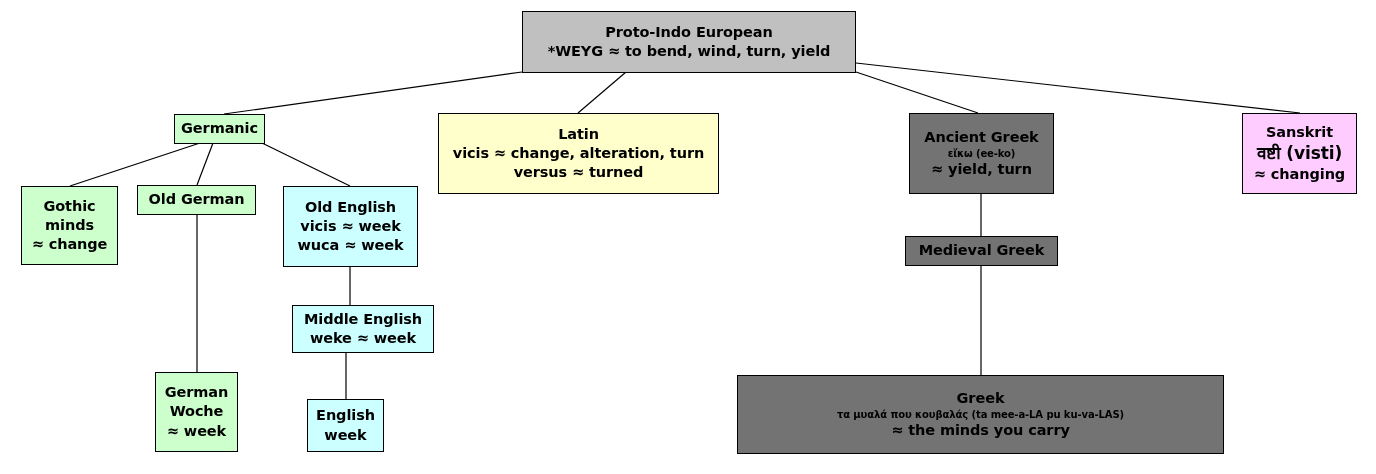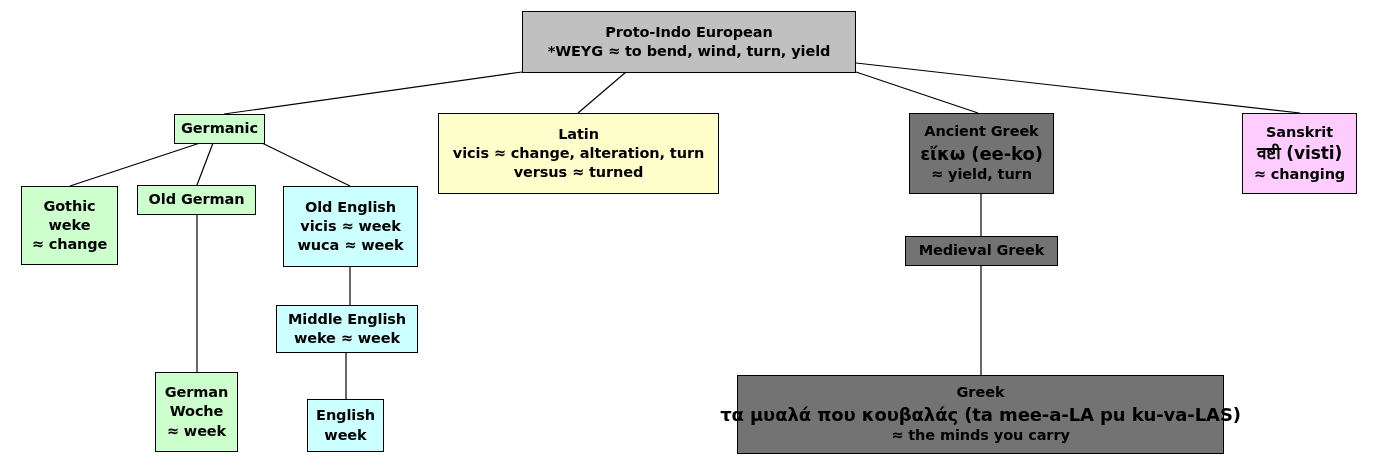--- a/index.html
+++ b/index.html
@@ -43,21 +43,21 @@
   .node .ln {
     display: block;
     white-space: nowrap;
   }
   .c-gray   { background: #c0c0c0; }
   .c-green  { background: #ccffcc; }
   .c-yellow { background: #ffffcc; }
   .c-cyan   { background: #ccffff; }
   .c-violet { background: #737373; }
   .c-pink   { background: #ffccff; }
-  .greek-ln { font-size: 18px; }
+  .greek-ln { font-size: 10px; }
   .deva { font-size: 17px; }
 </style>
 </head>
 <body>
 
 <div id="diagram">
 
   <svg id="edges" viewBox="0 0 1376 474" width="1376" height="474">
     <g stroke="#000000" stroke-width="1.2" fill="none" shape-rendering="geometricPrecision">
       <line x1="522" y1="72" x2="224" y2="114"></line>
@@ -97,35 +97,35 @@
   </div>
 
   <div class="node c-pink" style="left:1242px; top:113px; width:115px; height:81px;">
     <span class="ln">Sanskrit</span>
     <span class="ln deva">वष्टी (visti)</span>
     <span class="ln">≈ changing</span>
   </div>
 
   <div class="node c-green" style="left:21px; top:186px; width:97px; height:79px;">
     <span class="ln">Gothic</span>
-    <span class="ln">weke</span>
+    <span class="ln">minds</span>
     <span class="ln">≈ change</span>
   </div>
 
   <div class="node c-green" style="left:137px; top:185px; width:119px; height:30px;">
     <span class="ln">Old German</span>
   </div>
 
   <div class="node c-cyan" style="left:283px; top:186px; width:135px; height:81px;">
     <span class="ln">Old English</span>
     <span class="ln">vicis ≈ week</span>
     <span class="ln">wuca ≈ week</span>
   </div>
 
-  <div class="node c-cyan" style="left:276px; top:305px; width:142px; height:48px;">
+  <div class="node c-cyan" style="left:292px; top:305px; width:142px; height:48px;">
     <span class="ln">Middle English</span>
     <span class="ln">weke ≈ week</span>
   </div>
 
   <div class="node c-cyan" style="left:307px; top:399px; width:77px; height:53px;">
     <span class="ln">English</span>
     <span class="ln">week</span>
   </div>
 
   <div class="node c-green" style="left:155px; top:372px; width:83px; height:80px;">

